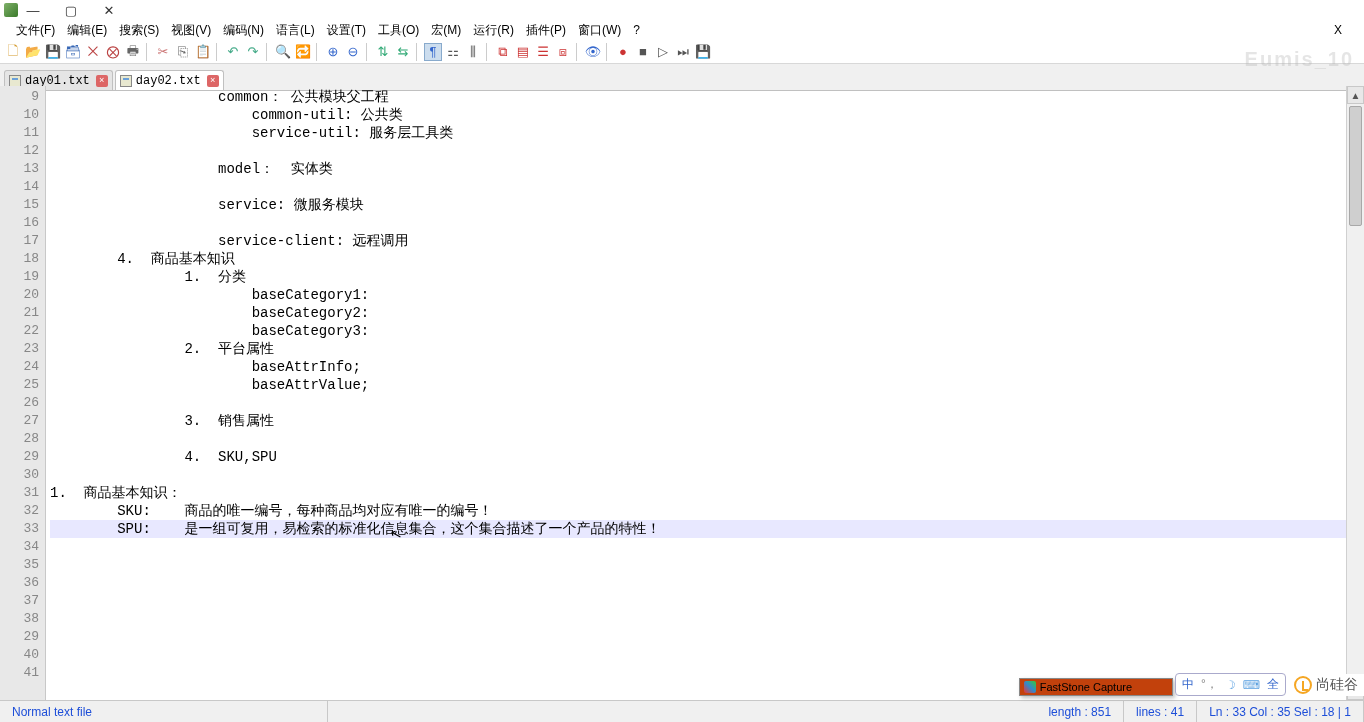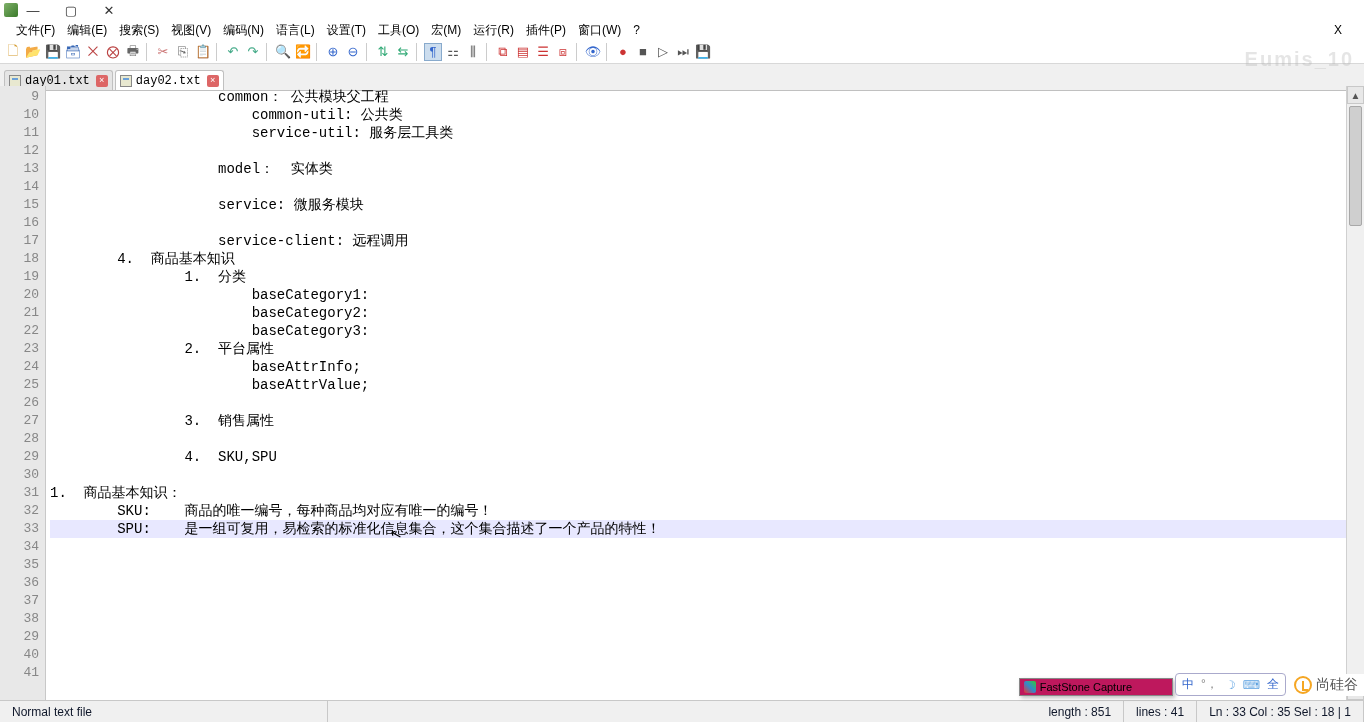--- a/index.html
+++ b/index.html
@@ -142,28 +142,28 @@
   background:#cfcfcf; border:1px solid #a8a8a8; border-radius:2px;
 }
 .statusbar {
   position: absolute;
   left:0; right:0; bottom:0; height:22px;
   background:#f0f0f0;
   border-top:1px solid #c8c8c8;
   display:flex;
   align-items:flex-end;
   font-size:12px;
-  color:#0f172a;
+  color:#1d4ed8;
 }
 .status-cell { padding: 0 12px; border-right: 1px solid #c8c8c8; height: 100%; display:flex; align-items:center;}
 .status-cell.first { flex: 0 0 328px; }
 .status-cell.spacer { flex:1; border-right:none;}
 .floaters { position:absolute; right:0; bottom:26px; display:flex; align-items:flex-end; gap:2px; }
 .fs-capture {
-  background:#be185d; border:1px solid #888;
+  background:#c2410c; border:1px solid #888;
   font-size:11px; padding:2px 40px 2px 4px;
   display:flex; align-items:center; gap:4px;
   box-shadow: 2px 2px 4px rgba(0,0,0,0.25);
 }
 .fs-capture .fs-icon { width:12px; height:12px; background: linear-gradient(45deg,#e33,#38c,#3c3); border-radius:2px;}
 .ime-box {
   background:#fff; border:1px solid #aac;
   padding:2px 4px; display:flex; align-items:center; gap:3px;
   font-size:12px;
   border-radius:4px;

